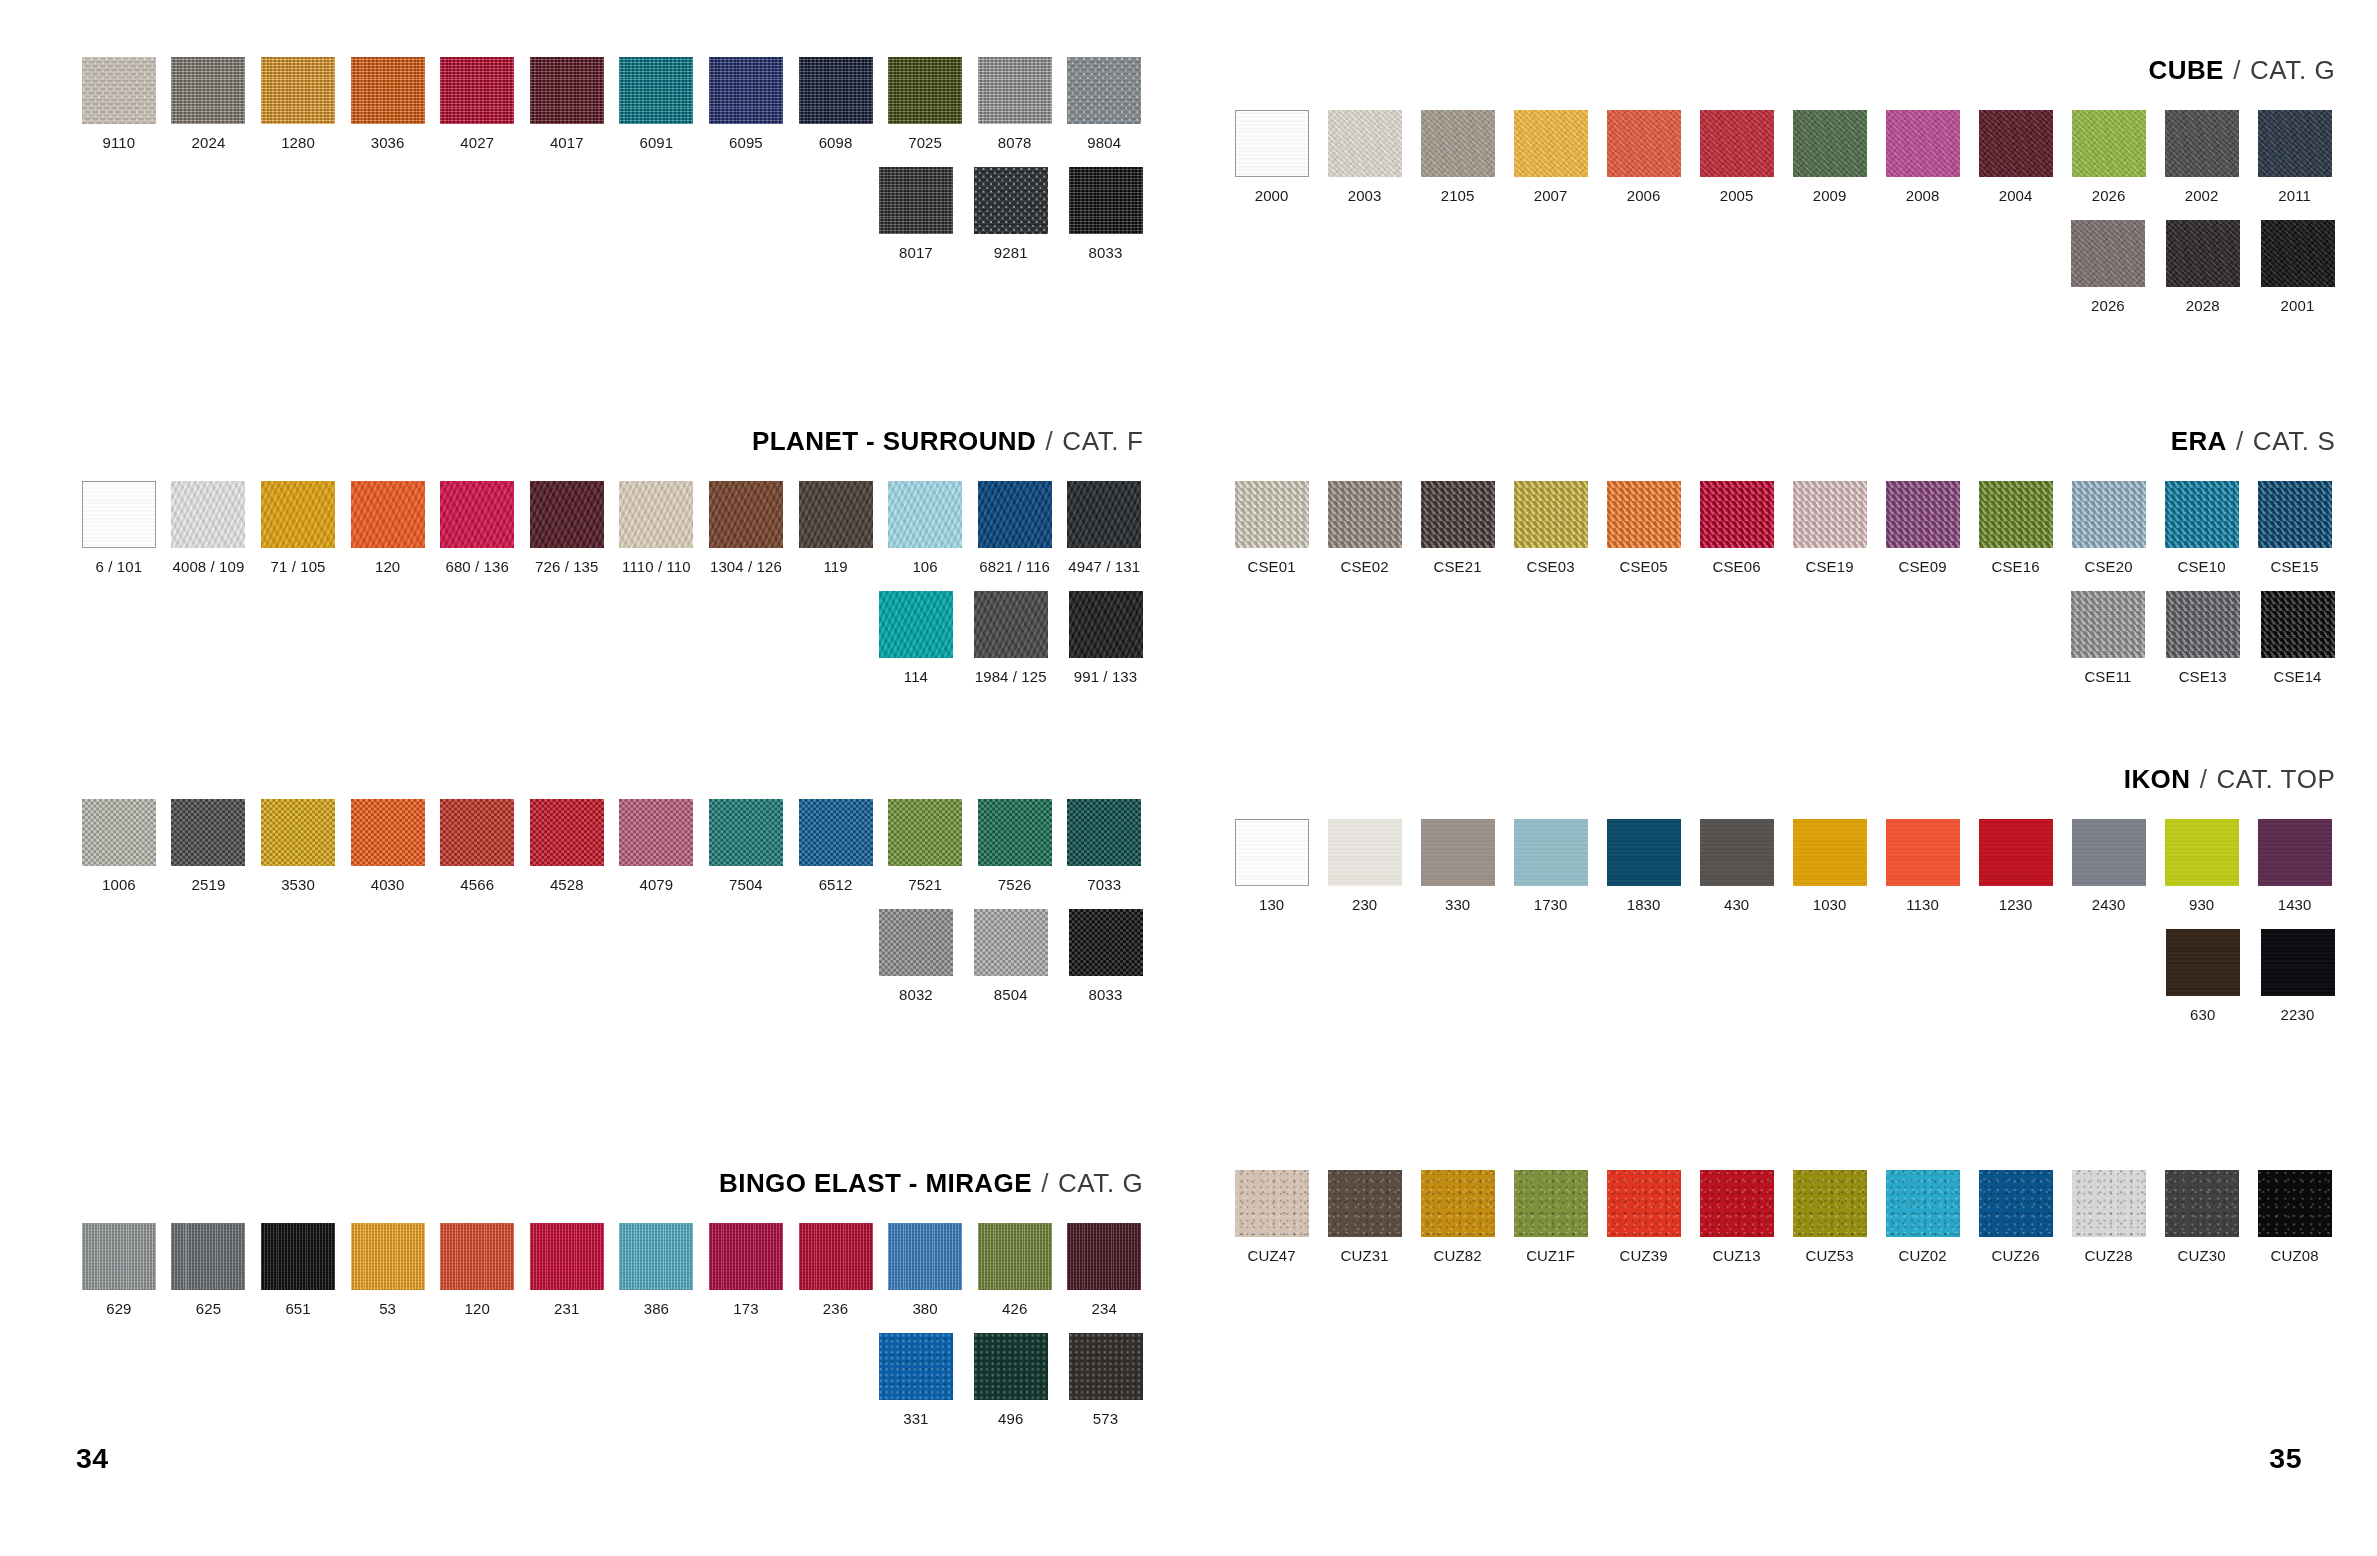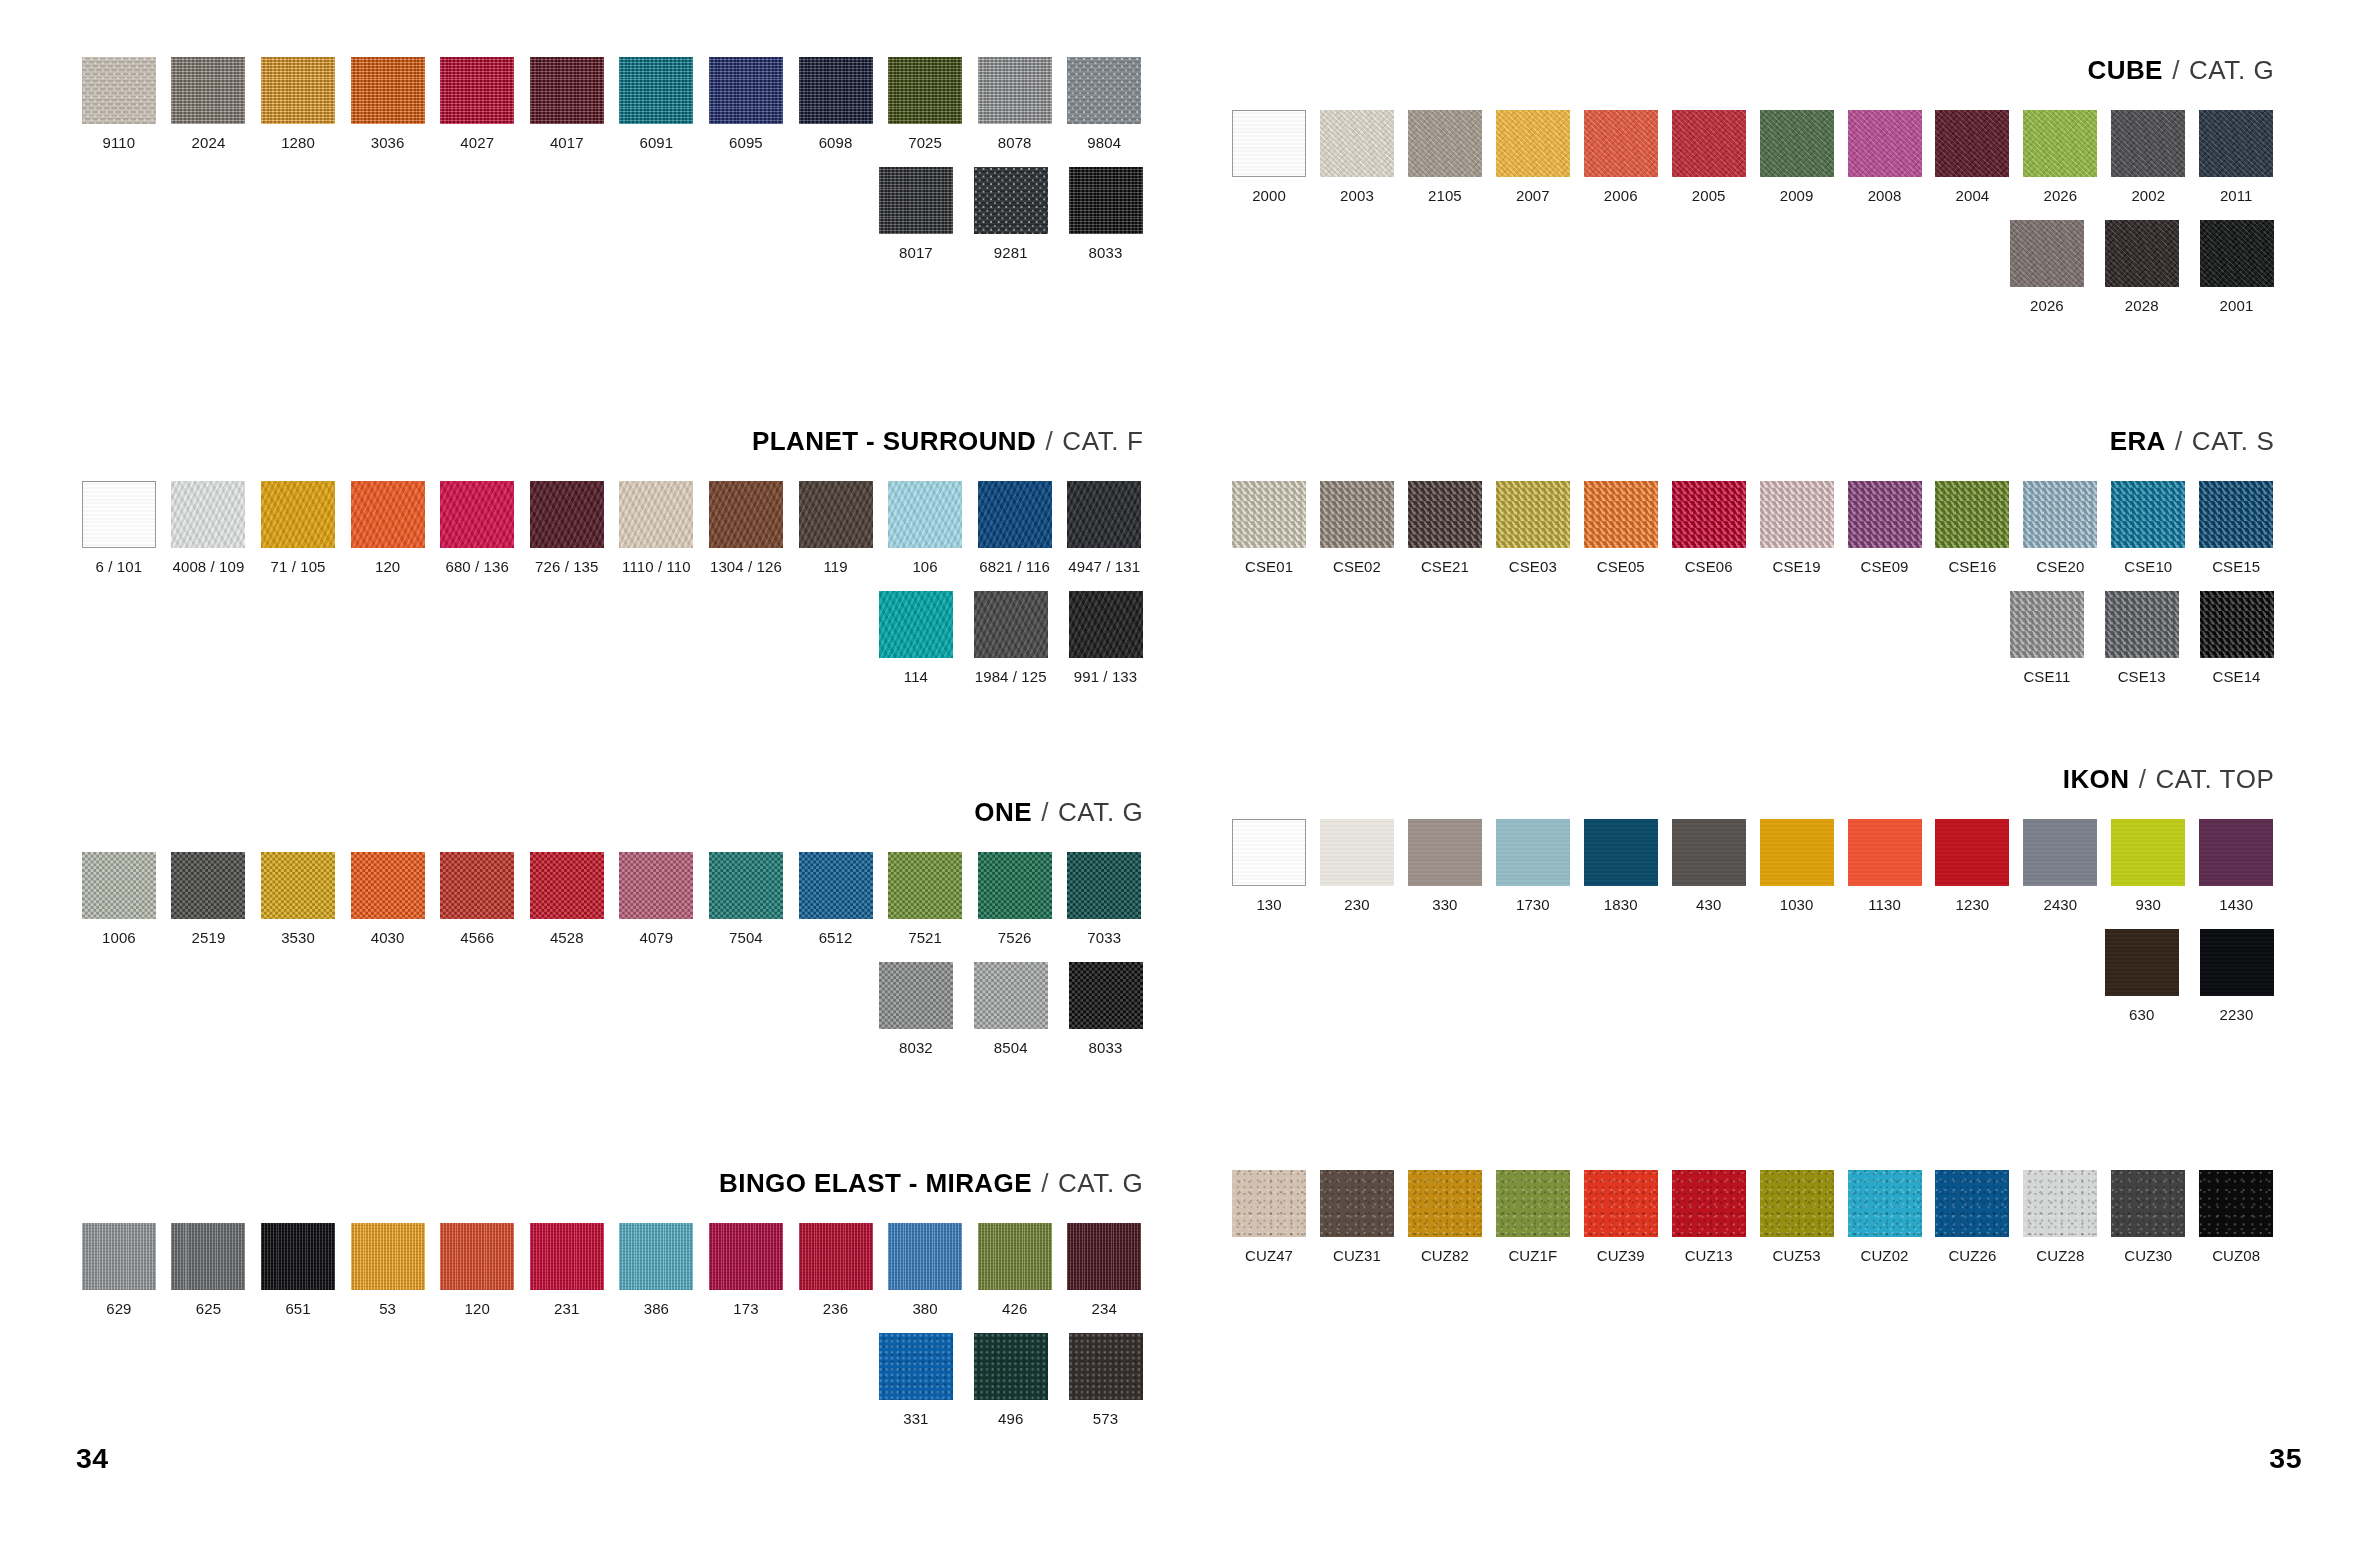--- a/index.html
+++ b/index.html
@@ -22,21 +22,21 @@
     display: flex;
     box-sizing: border-box;
   }
   .page {
     width: 1189px;
     height: 1557px;
     position: relative;
     box-sizing: border-box;
   }
   .page-left  { padding: 0 38px 0 76px; }
-  .page-right { padding: 0 96px 0 38px; }
+  .page-right { padding: 0 35px 0 38px; }
 
   .page-inner {
     position: relative;
     height: 100%;
   }
 
   
   .section {
     position: absolute;
     left: 0;
@@ -383,21 +383,20 @@
             </div>
             <div class="swatch-cell">
               <div class="swatch" title="991 / 133" style="background: rgb(28, 28, 28);">
                 <div class="tex tex-leather"></div>
               </div>
               <div class="swatch-label">991 / 133</div>
             </div>
           </div>
         </div>
         <div class="section" style="top: 799px;">
-          <div class="section-header"><span class="fam">ONE</span><span class="sep"> / </span><span class="cat">CAT. G</span></div>
           <div class="swatch-row">
             <div class="swatch-cell">
               <div class="swatch" title="1006" style="background: rgb(182, 187, 174);">
                 <div class="tex tex-check"></div>
               </div>
               <div class="swatch-label">1006</div>
             </div>
             <div class="swatch-cell">
               <div class="swatch" title="2519" style="background: rgb(74, 76, 72);">
                 <div class="tex tex-check"></div>

